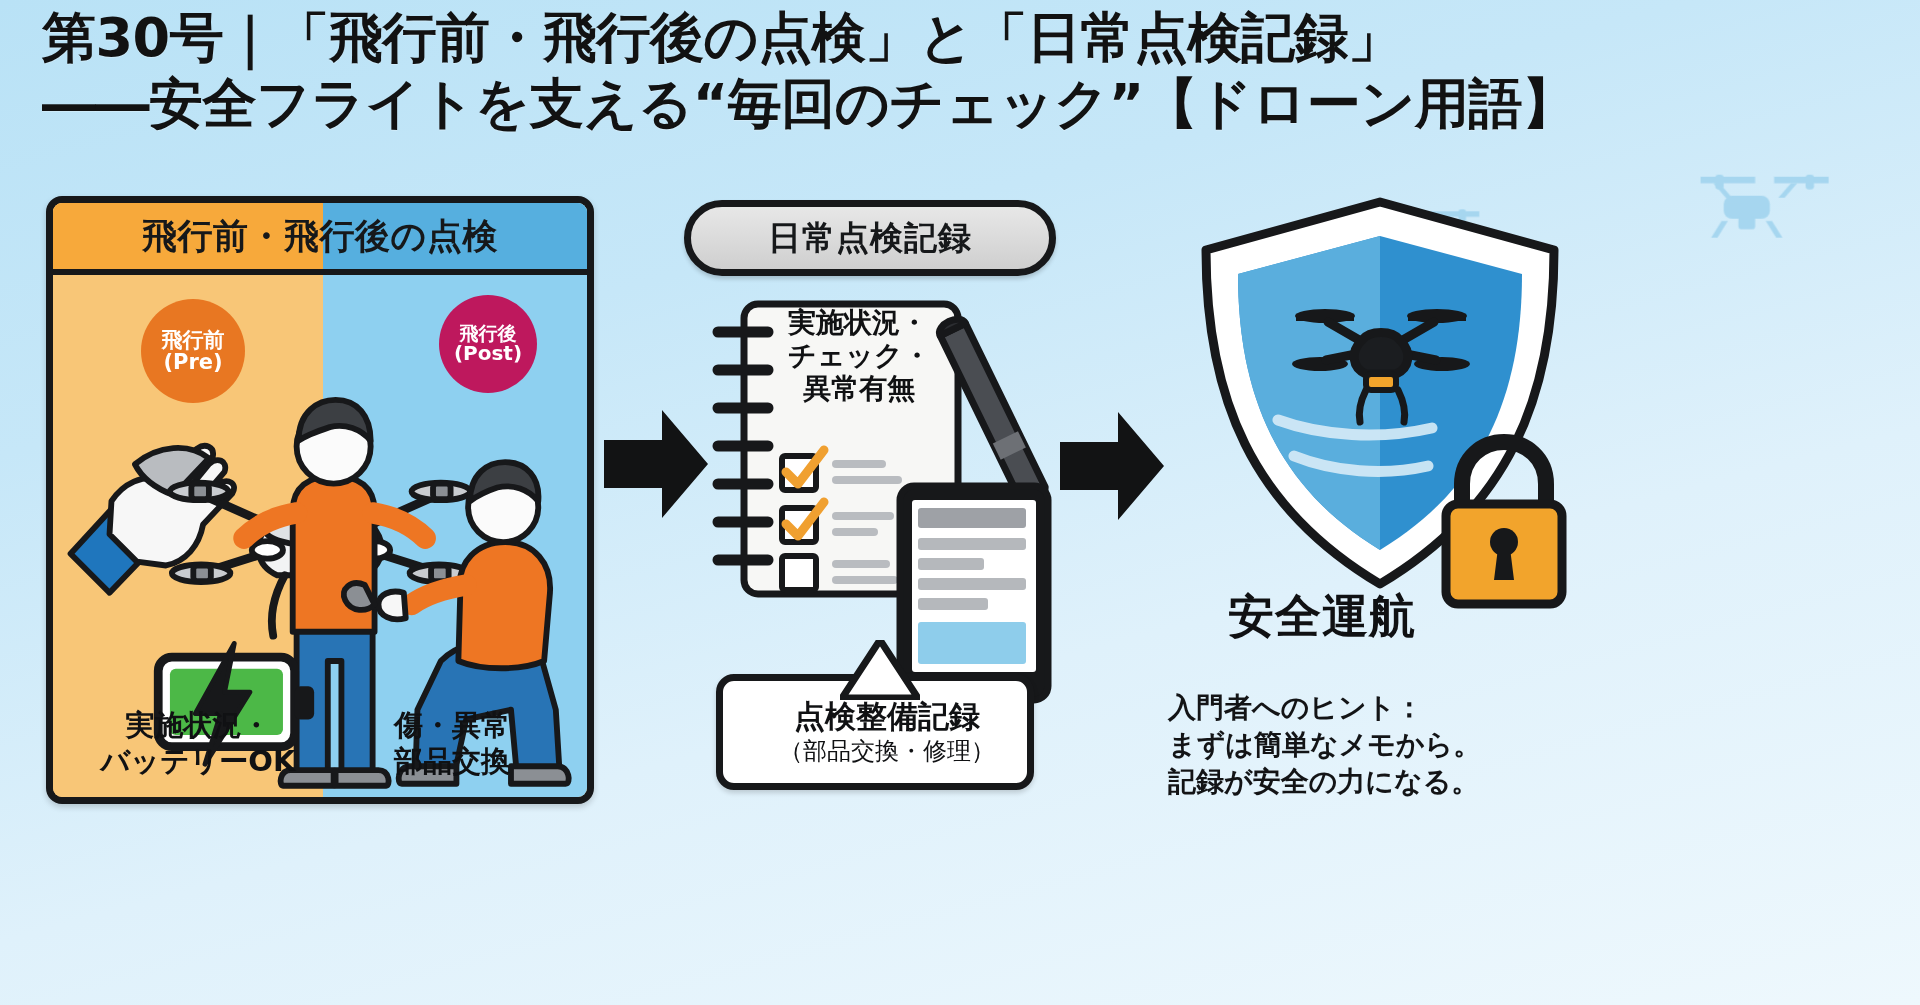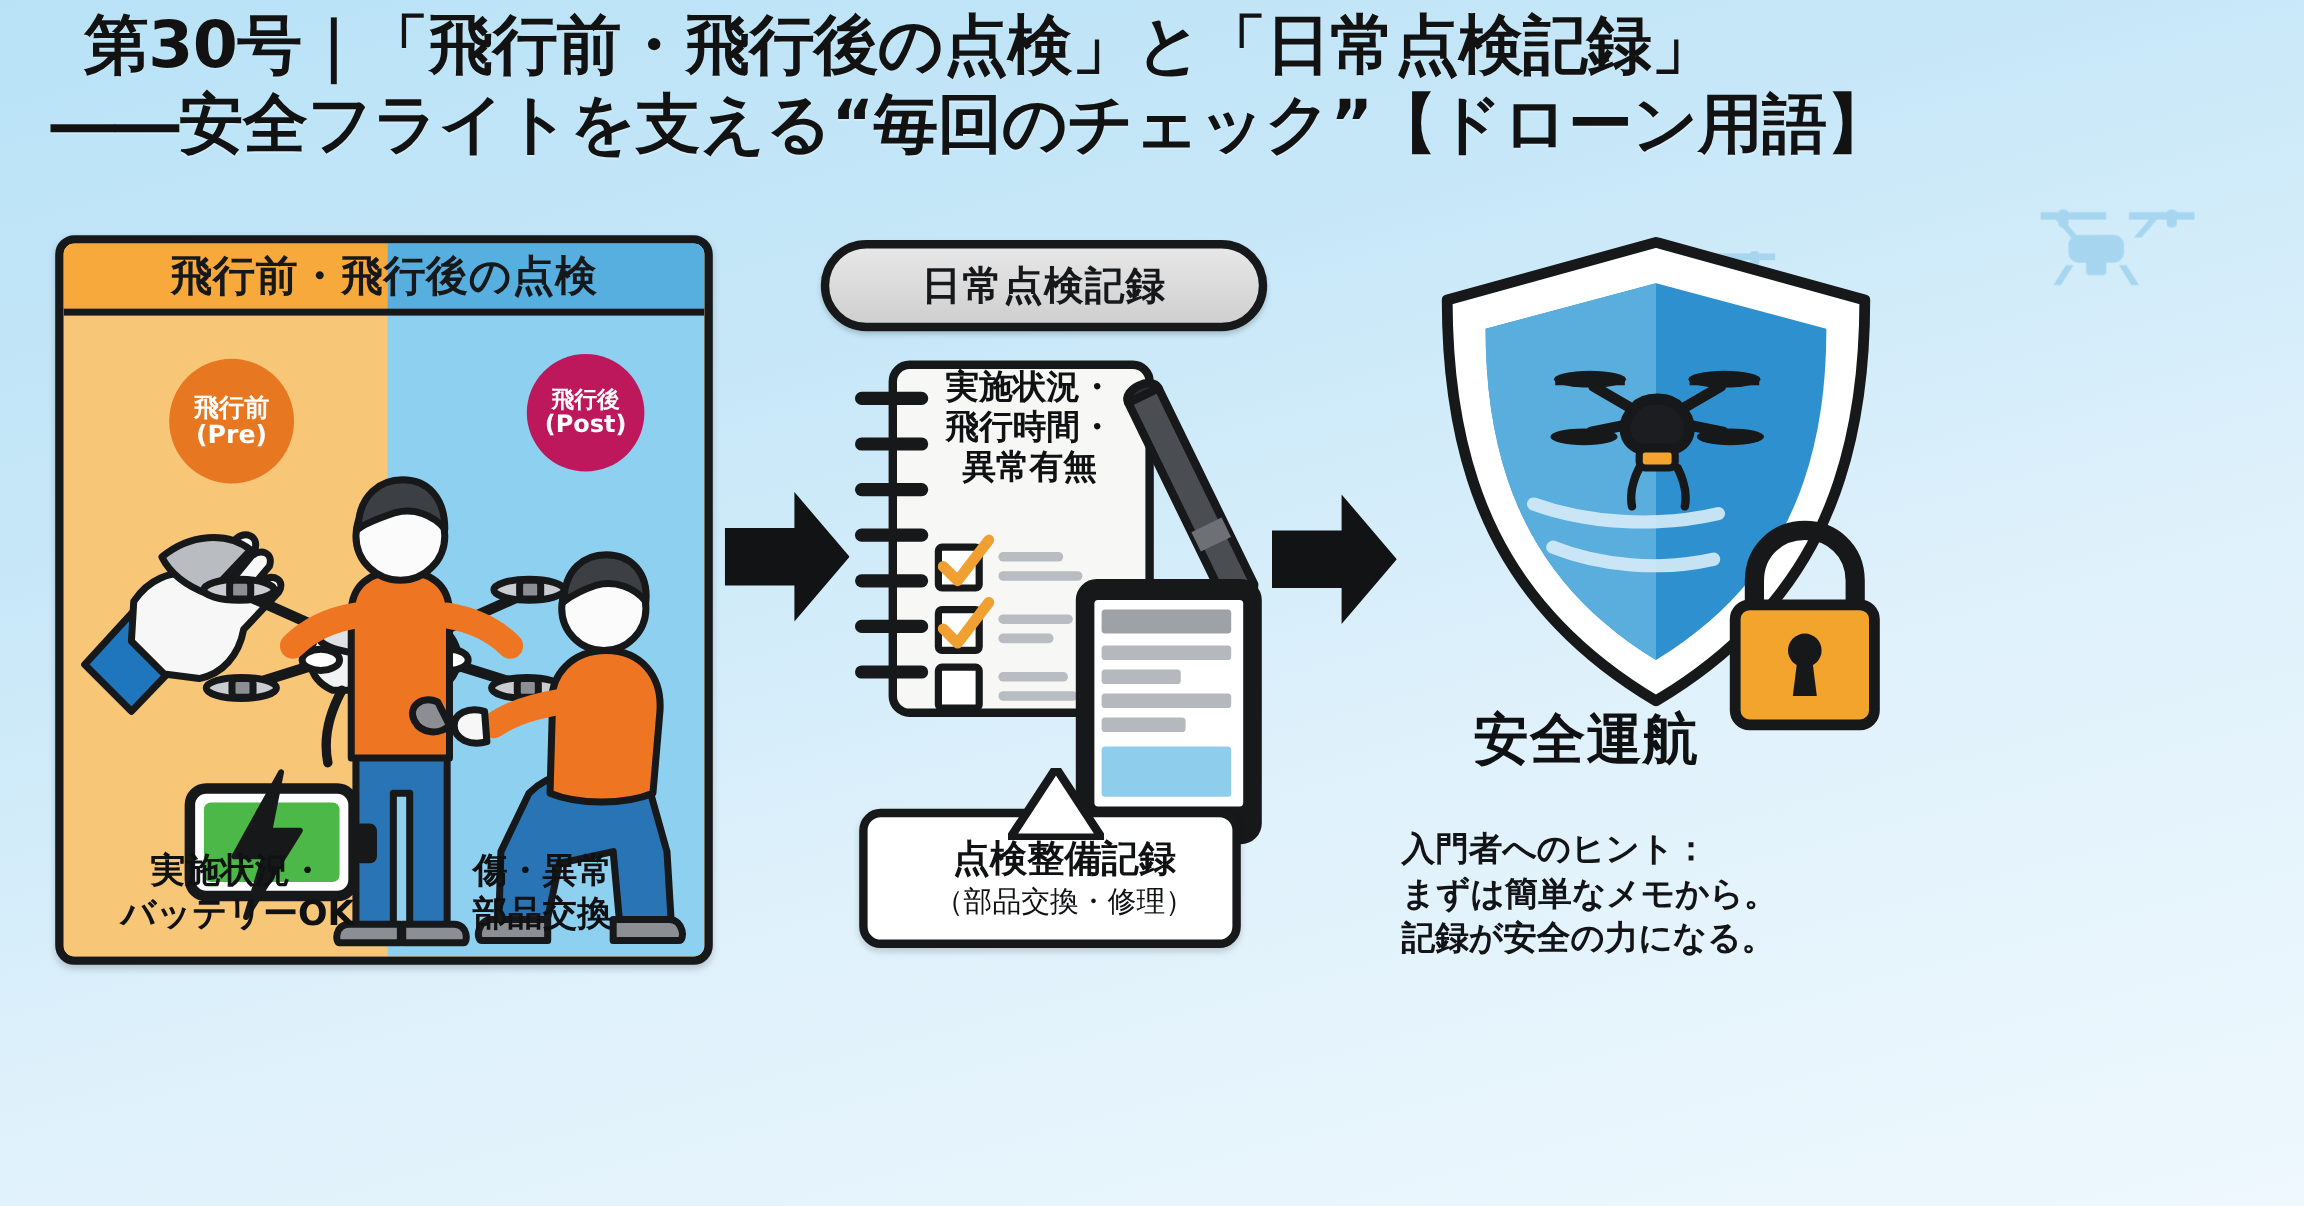--- a/index.html
+++ b/index.html
@@ -10,35 +10,35 @@
     position:relative;
   }
 
   
   #title-block{ position:absolute; left:42px; top:8px; width:1840px; }
   .title-line{
     font-weight:800; color:#121212; letter-spacing:-0.5px;
     line-height:1.12; white-space:nowrap;
     text-shadow:0 1px 0 rgba(255,255,255,.25);
   }
-  #title-line-1{ font-size:54px;margin-left:28px; }
+  #title-line-1{ font-size:54px; }
   #title-line-2{ font-size:54px; margin-top:6px; }
 
   
   #left-panel{
     position:absolute; left:46px; top:196px; width:548px; height:608px;
     border:7px solid #17181a; border-radius:16px; overflow:hidden;
     background:#f6c47c; box-shadow:0 3px 6px rgba(0,0,0,.18);
   }
   #left-panel-bg{ position:absolute; inset:0; display:flex; }
   #left-panel-bg .half-pre { width:50.5%; background:#f8c677; }
   #left-panel-bg .half-post{ width:49.5%; background:#8ed0f0; }
 
   #panel-header{
-    position:absolute; left:0; top:0; right:0; height:60px;
+    position:absolute; left:0; top:0; right:0; height:72px;
     display:flex; align-items:center; justify-content:center;
     border-bottom:6px solid #17181a; z-index:5;
   }
   #panel-header-bg{ position:absolute; inset:0; display:flex; }
   #panel-header-bg .hh-pre{ width:50.5%; background:#f7a93b; }
   #panel-header-bg .hh-post{ width:49.5%; background:#56afdf; }
   #panel-header-title{
     position:relative; z-index:2; font-size:35px; font-weight:800; color:#16181a;
     letter-spacing:0.5px; white-space:nowrap;
   }
@@ -318,21 +318,21 @@
       <rect x="218" y="288" width="108" height="12" rx="3" fill="#b5b8bc" stroke="none"></rect>
       <rect x="218" y="308" width="70" height="12" rx="3" fill="#b5b8bc" stroke="none"></rect>
       <rect x="218" y="332" width="108" height="42" rx="3" fill="#8ecdeb" stroke="none"></rect>
       <circle cx="274" cy="394" r="8" fill="#ffffff" stroke="none"></circle>
     </g>
   </g>
 </svg>
 
 <div style="position:absolute;left:788px;top:306px;z-index:6;line-height:1.18;">
   <div style="font-size:28px;font-weight:800;color:#101113;white-space:nowrap;">実施状況・</div>
-  <div style="font-size:28px;font-weight:800;color:#101113;white-space:nowrap;">飛行時間・</div>
+  <div style="font-size:28px;font-weight:800;color:#101113;white-space:nowrap;">チェック・</div>
   <div style="font-size:28px;font-weight:800;color:#101113;white-space:nowrap;text-align:center;">異常有無</div>
 </div>
 
 <svg width="80" height="60" viewBox="0 0 80 60" style="position:absolute;left:840px;top:640px;z-index:8;">
   <path d="M40 0 L78 58 L2 58 Z" fill="#ffffff" stroke="#17181a" stroke-width="7" stroke-linejoin="round"></path>
 </svg>
 <div id="callout">
   <div id="callout-line-1">点検整備記録</div>
   <div id="callout-line-2">（部品交換・修理）</div>
 </div>

